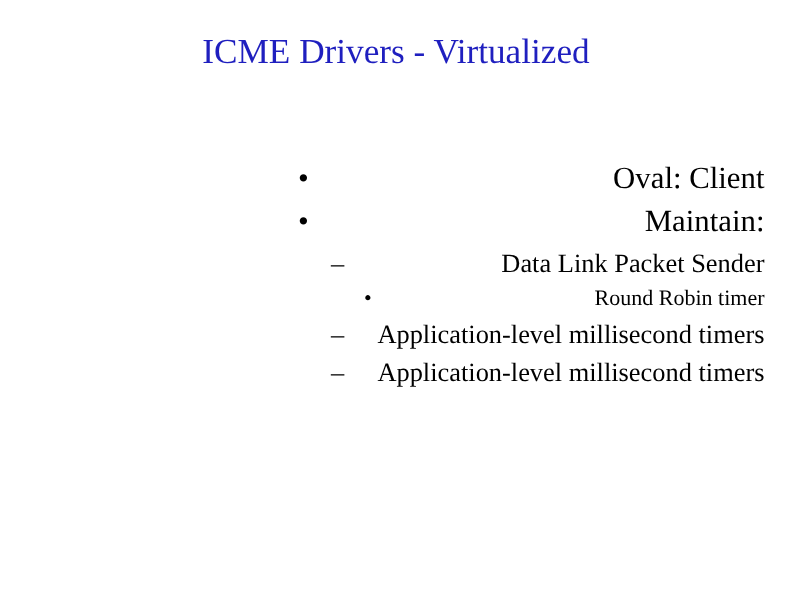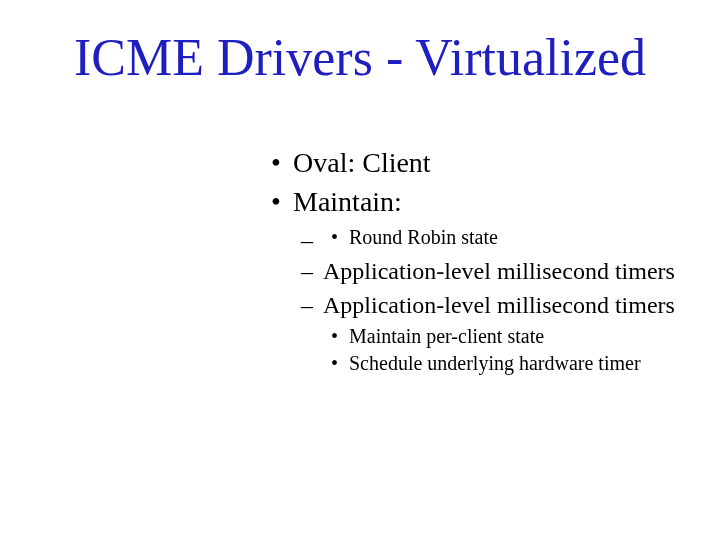--- a/index.html
+++ b/index.html
@@ -16,35 +16,36 @@
     width: 720px;
     height: 540px;
     box-sizing: border-box;
   }
   .title {
     position: absolute;
     top: 28px;
     left: 0;
     width: 720px;
     text-align: center;
-    font-size: 52px;
+    font-size: 32px;
     color: #1f1fbf;
   }
   .diagram {
     position: absolute;
     left: 65px;
     top: 160px;
     width: 175px;
     height: 200px;
   }
   .content {
     position: absolute;
     left: 265px;
     top: 145px;
     width: 430px;
+    text-align: right;
   }
   ul.lvl1 {
     margin: 0;
     padding: 0;
     list-style: none;
   }
   ul.lvl1 > li {
     font-size: 28px;
     line-height: 1.25;
     margin-bottom: 4px;
@@ -102,30 +103,27 @@
   <div class="title">ICME Drivers - Virtualized</div>
 
 
   <div class="content">
     <ul class="lvl1">
       <li>Oval: Client</li>
       <li>
         <span>Maintain:</span>
         <ul class="lvl2">
           <li>
+            <span>Data Link Packet Sender</span>
             <ul class="lvl3">
-              <li>Round Robin state</li>
+              <li>Round Robin timer</li>
             </ul>
           </li>
           <li>Application-level millisecond timers</li>
           <li>
             <span>Application-level millisecond timers</span>
-            <ul class="lvl3">
-              <li>Maintain per-client state</li>
-              <li>Schedule underlying hardware timer</li>
-            </ul>
           </li>
         </ul>
       </li>
     </ul>
   </div>
 
 </div>
 
 </body></html>

